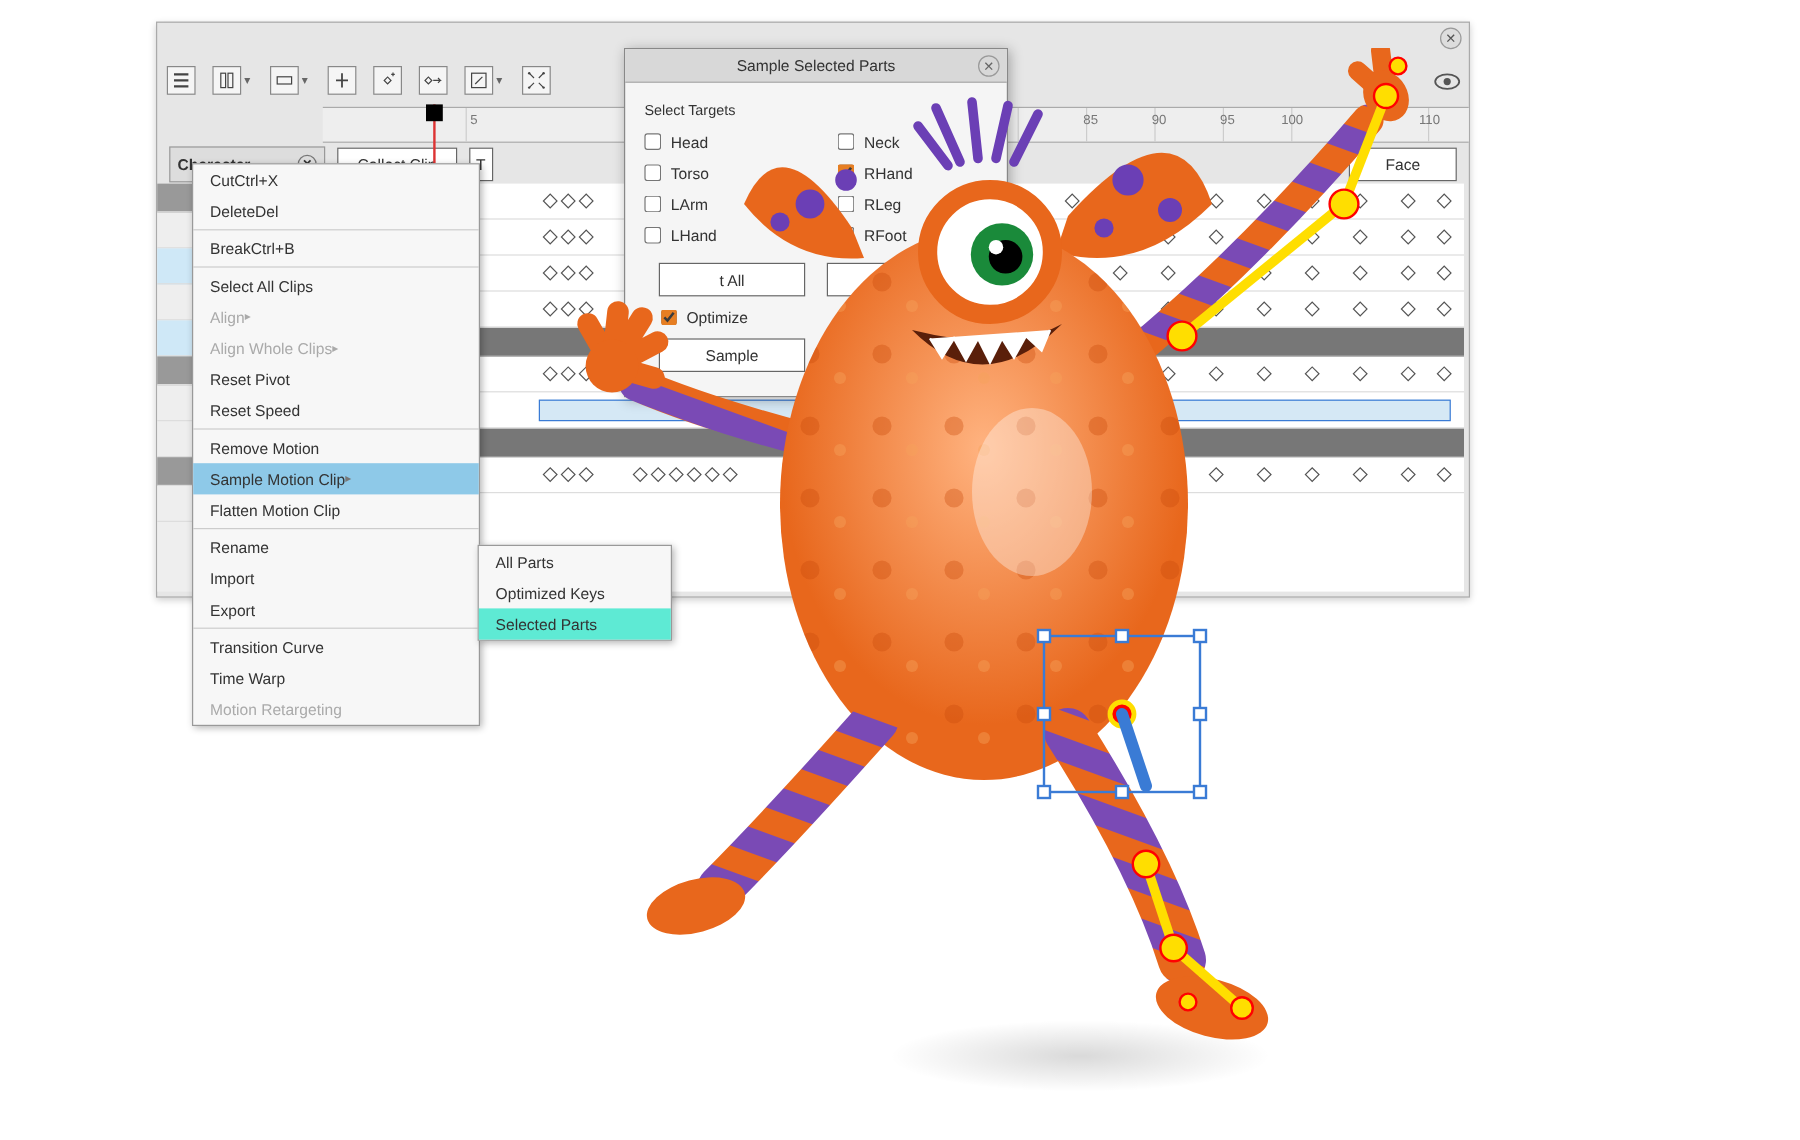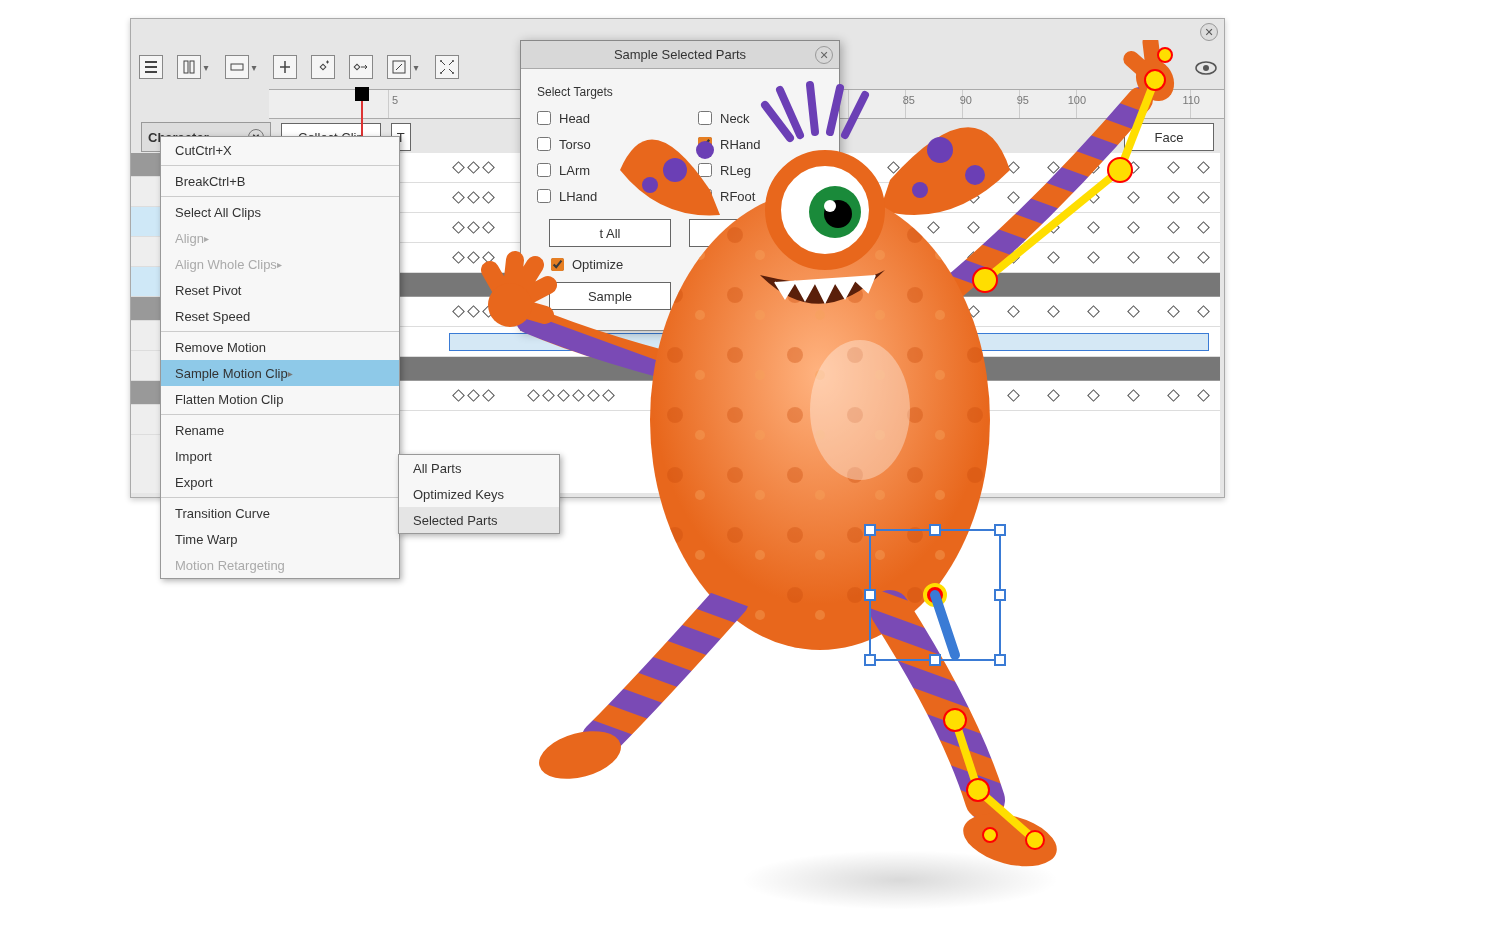--- a/index.html
+++ b/index.html
@@ -31,21 +31,21 @@
   
   
   .ctx{position:absolute;left:160px;top:136px;width:240px;background:#f7f7f7;border:1px solid #999;box-shadow:2px 2px 6px rgba(0,0,0,.3);z-index:30}
   .mi{height:26px;display:flex;align-items:center;justify-content:flex-start;padding:0 14px}
   .mi.dis{color:#aaa}
   .mi.dis *{color:#aaa}
   .sep{height:1px;background:#ccc;margin:2px 0}
   .mi.hi{background:#8ec9e8}
   .arrow{font-size:10px;color:#777}
   .sub{position:absolute;left:398px;top:454px;width:162px;background:#f7f7f7;border:1px solid #999;box-shadow:2px 2px 6px rgba(0,0,0,.3);z-index:31}
-  .sub .mi.hi{background:#e5e5e5}
+  .sub .mi.hi{background:#5eead4}
 
   
   .dlg{position:absolute;left:520px;top:40px;width:320px;background:#f5f5f5;border:1px solid #888;box-shadow:2px 2px 10px rgba(0,0,0,.3);z-index:20}
   .dlg-t{height:28px;background:#d8d8d8;border-bottom:1px solid #aaa;display:flex;align-items:center;justify-content:center;position:relative;font-size:13px}
   .dlg-x{position:absolute;right:6px;top:5px;width:18px;height:18px;border:1px solid #999;border-radius:50%;display:flex;align-items:center;justify-content:center;font-size:11px;color:#666}
   .dlg-b{padding:10px 16px}
   .sec{font-size:12px;margin:6px 0}
   .cols{display:flex;gap:36px}
   .col{flex:1}
   .cb{display:flex;align-items:center;gap:8px;height:26px}
@@ -316,20 +316,24 @@
         <div class="key" style="left: 930px;"></div>
       </div>
   </div>
 </div>
 
 <div class="ctx">
   <div class="mi">
       <span>Cut</span>
       <span>Ctrl+X</span>
     </div>
+  <div class="mi">
+      <span>Delete</span>
+      <span>Del</span>
+    </div>
   <div class="sep"></div>
   <div class="mi">
       <span>Break</span>
       <span>Ctrl+B</span>
     </div>
   <div class="sep"></div>
   <div class="mi">
       <span>Select All Clips</span>
     </div>
   <div class="mi dis">

